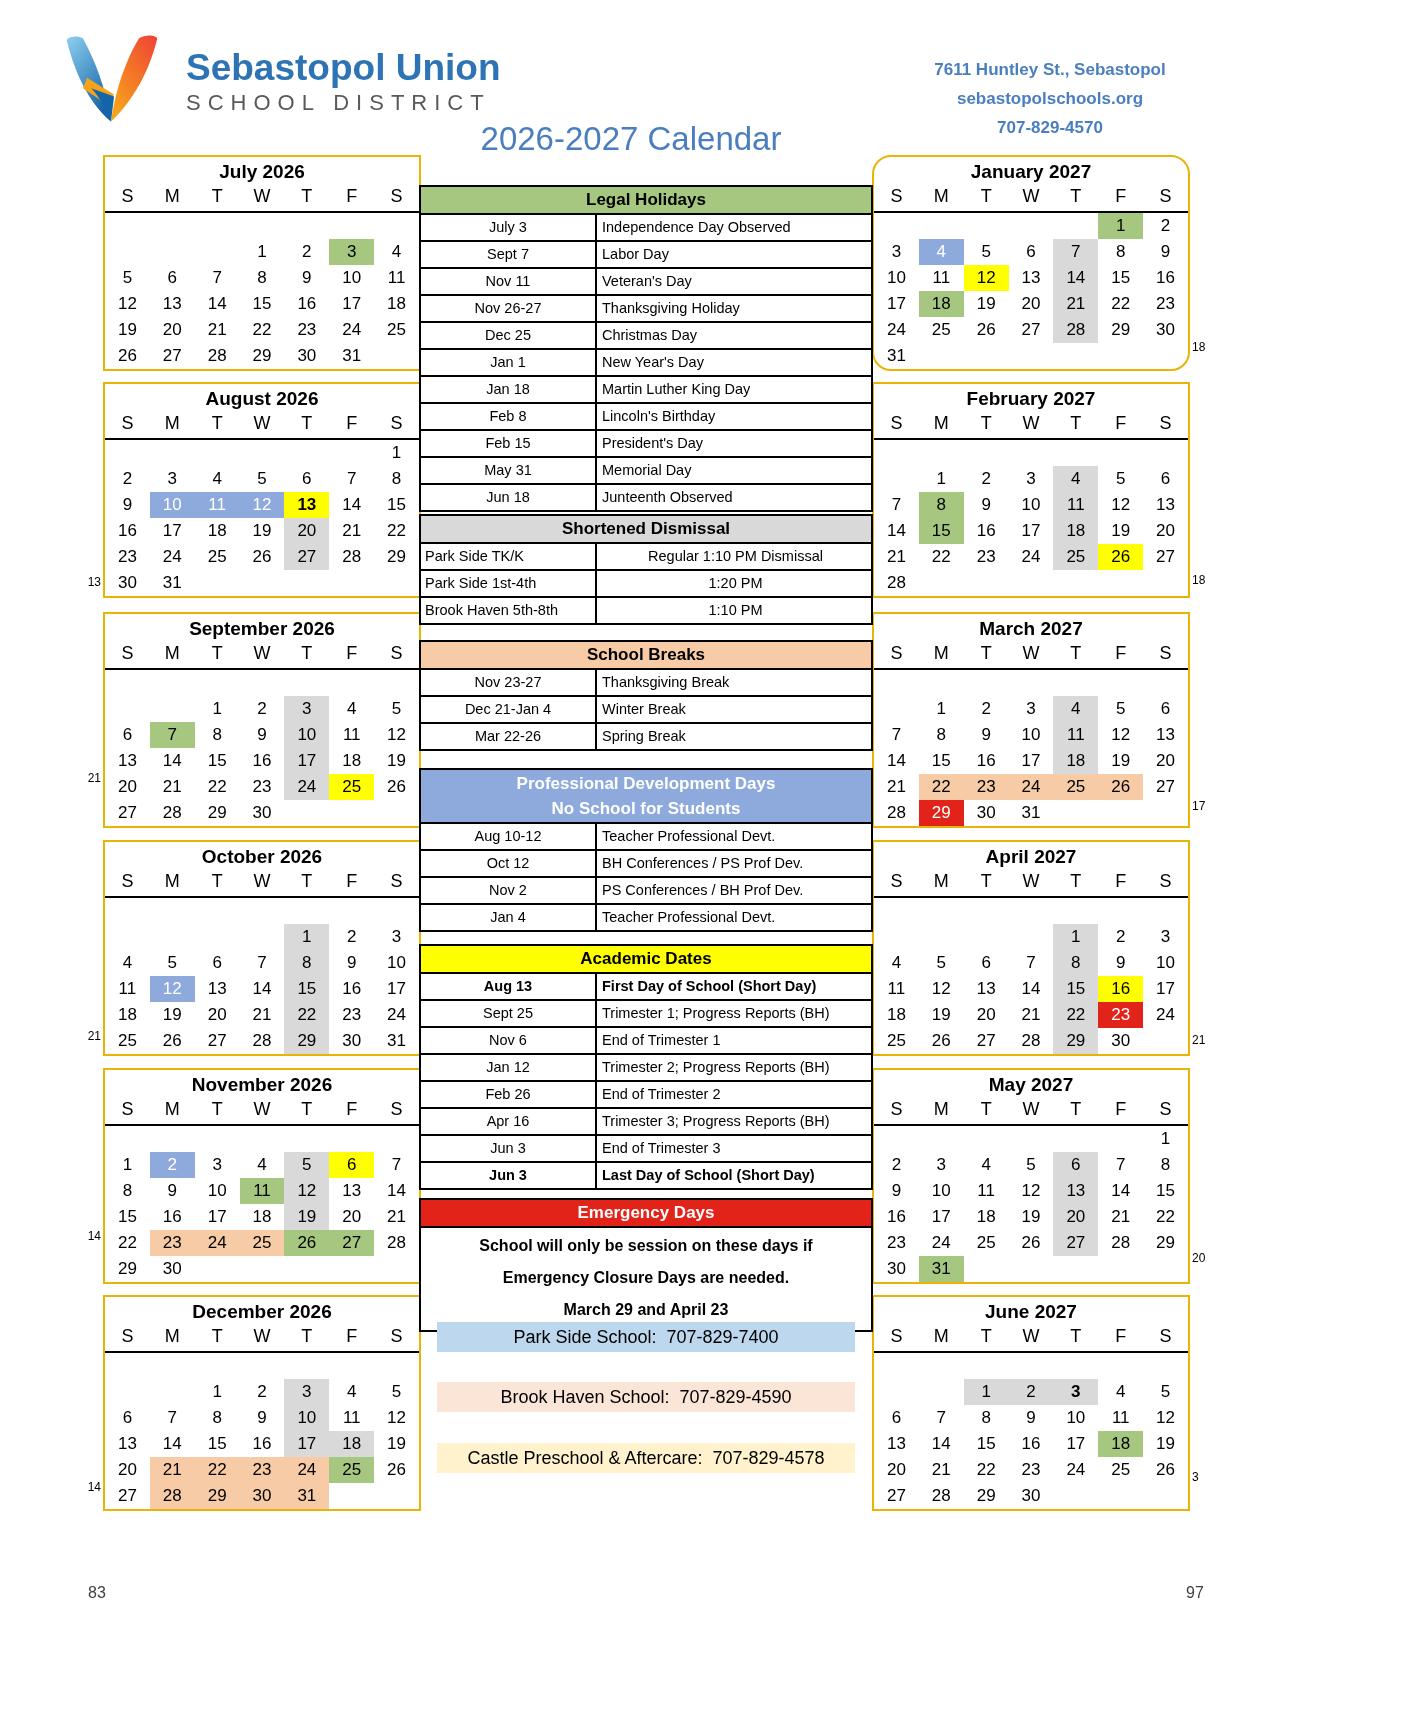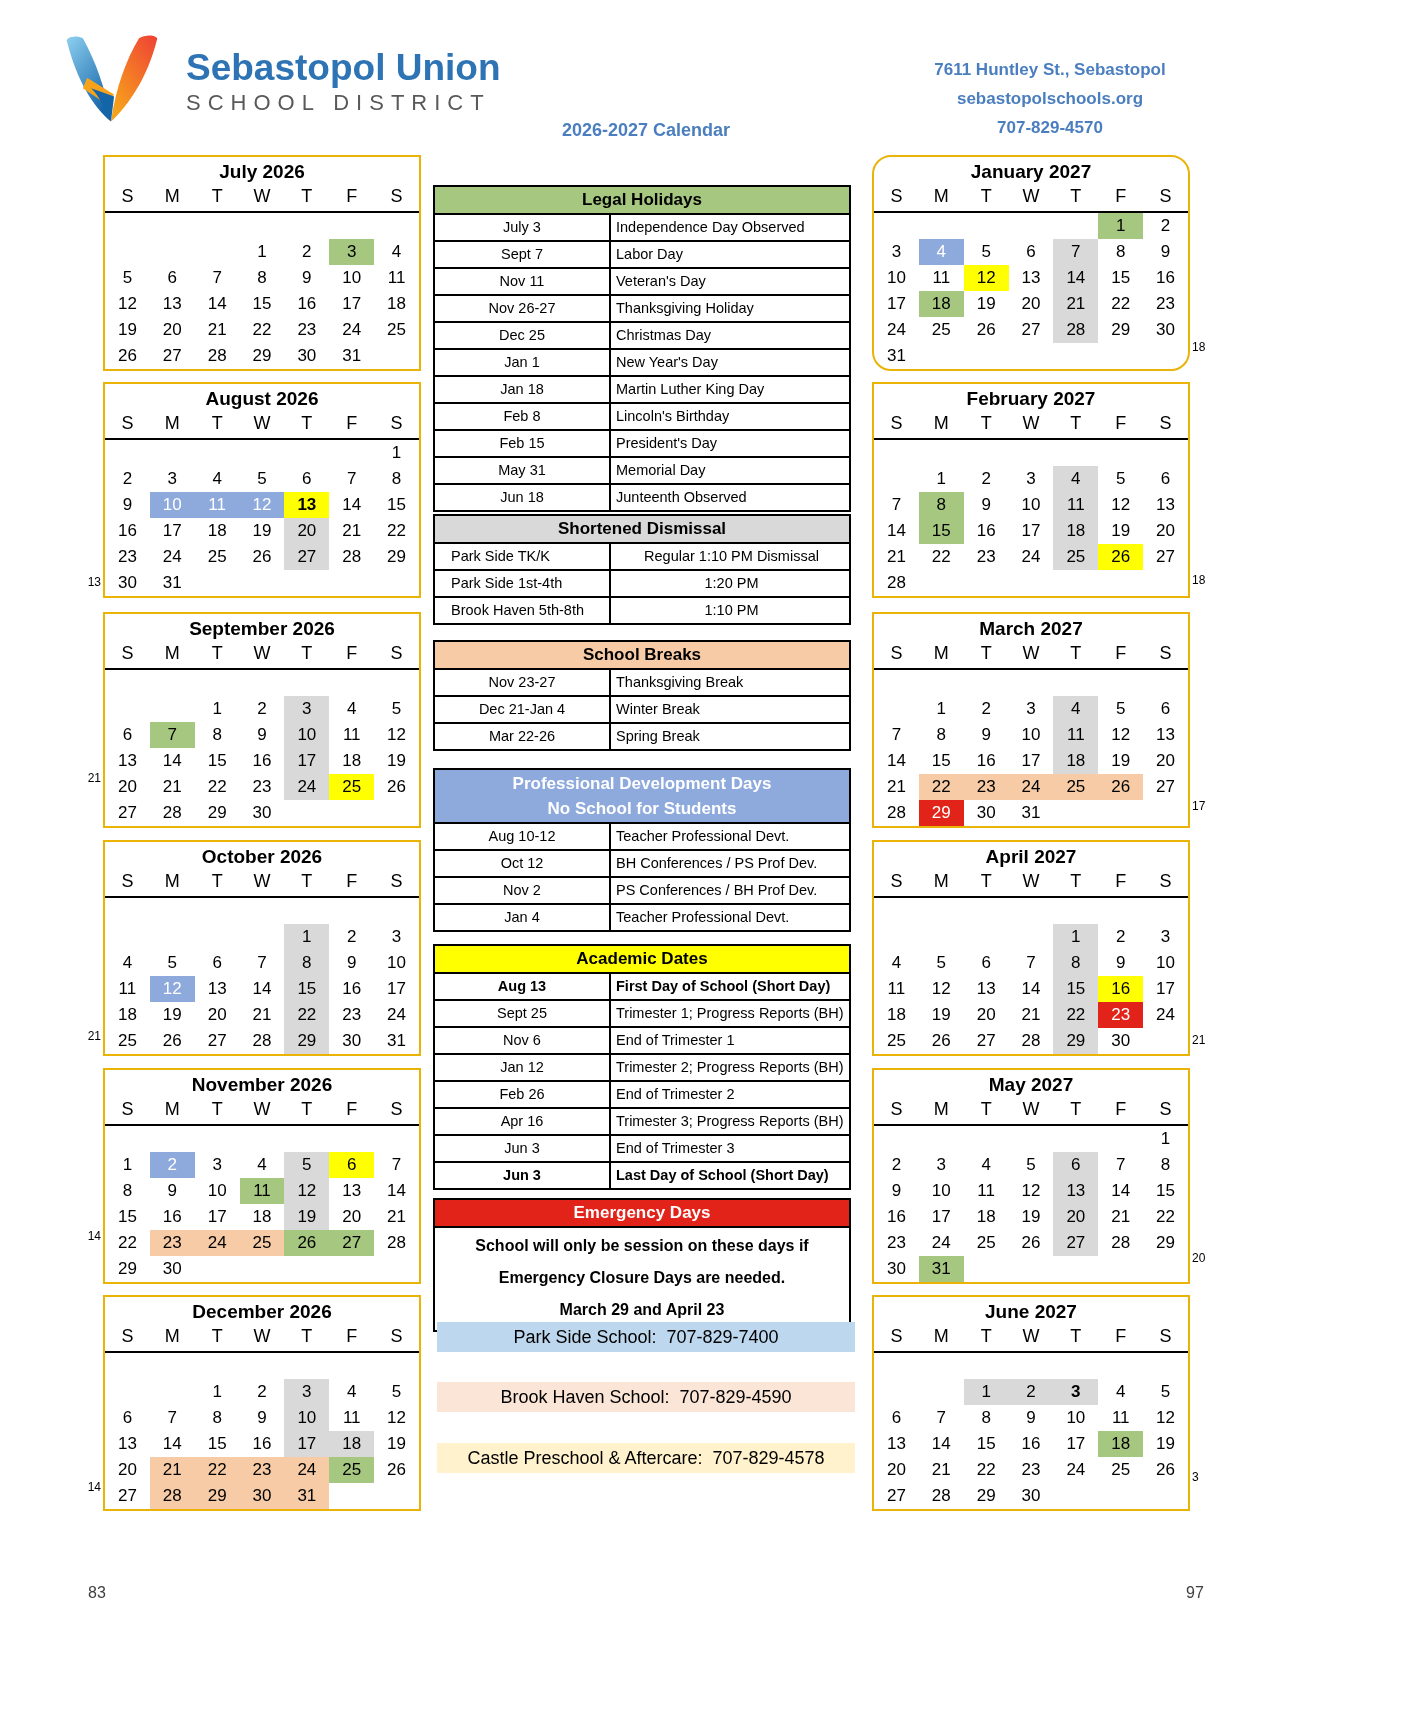--- a/index.html
+++ b/index.html
@@ -6,22 +6,22 @@
   .page{position:relative;width:1406px;height:1728px;background:#fff;overflow:hidden;
         font-family:"Liberation Sans","DejaVu Sans",sans-serif;color:#000;}
 
   
   .logo{position:absolute;left:60px;top:34px;display:flex;align-items:center;gap:22px;}
   .logo-mark{width:104px;height:96px;flex:0 0 auto;}
   .logo-title{color:#2e74b5;font-size:37px;font-weight:bold;line-height:1.1;}
   .logo-sub{color:#595959;font-size:22px;letter-spacing:7px;margin-top:2px;}
   .contact-block{position:absolute;left:880px;top:56px;width:340px;text-align:center;
                  color:#4a7ebf;font-weight:bold;font-size:17px;line-height:1.7;}
-  .cal-title{position:absolute;left:437px;top:120px;width:418px;text-align:center;
-             color:#4a7ebf;font-size:18px;font-weight:bold;}
+  .cal-title{position:absolute;left:422px;top:120px;width:418px;text-align:center;
+             color:#4a7ebf;font-size:33px;font-weight:normal;}
 
   
   .month{position:absolute;width:318px;border:2px solid #eab308;background:#fff;box-sizing:border-box;}
   .month-title{text-align:center;font-weight:bold;font-size:19px;height:27px;line-height:29px;}
   .dow-row{display:grid;grid-template-columns:repeat(7,1fr);height:27px;line-height:25px;
            text-align:center;font-size:18px;border-bottom:2px solid #000;}
   .weeks{display:grid;grid-template-columns:repeat(7,1fr);grid-auto-rows:26px;
          text-align:center;font-size:17px;}
   .day{line-height:26px;}
   .day.bold{font-weight:bold;}
@@ -30,35 +30,35 @@
   .hl-academic{background:var(--academic-yellow);}
   .hl-shortened{background:var(--shortened-gray);}
   .hl-break{background:var(--break-tan);}
   .hl-emergency{background:var(--emergency-red);color:#fff;}
   .day-count{position:absolute;font-size:12px;line-height:12px;color:#000;}
   .day-count.cleft{right:100%;margin-right:4px;text-align:right;}
   .day-count.cright{left:100%;margin-left:4px;text-align:left;}
   .total-count{position:absolute;font-size:16px;color:#404040;}
 
   
-  .mid{position:absolute;left:433px;width:418px;border:2px solid #000;background:#fff;box-sizing:border-box;}
+  .mid{position:absolute;left:419px;width:454px;border:2px solid #000;background:#fff;box-sizing:border-box;}
   .mid-header{text-align:center;font-weight:bold;font-size:17px;line-height:26px;min-height:26px;}
   .mid-header.two-line{line-height:25px;padding:1px 0;}
   .th-green{background:var(--holiday-green);}
   .th-gray{background:var(--shortened-gray);}
   .th-tan{background:var(--break-tan);}
   .th-blue{background:var(--profdev-blue);color:#fff;}
   .th-yellow{background:var(--academic-yellow);}
   .th-red{background:var(--emergency-red);color:#fff;}
   .mid-row{display:grid;grid-template-columns:176px 1fr;border-top:2px solid #000;font-size:14.5px;}
   .mid-row.bold{font-weight:bold;}
   .cell-date{text-align:center;line-height:25px;border-right:2px solid #000;padding:0 2px;}
   .cell-desc{text-align:left;line-height:25px;padding:0 2px 0 5px;white-space:nowrap;overflow:hidden;}
   .cell-desc.centered{text-align:center;}
-  .cell-date.left{text-align:left;padding-left:16px;}
+  .cell-date.left{text-align:left;padding-left:4px;}
   .emergency-body{font-weight:bold;font-size:16px;text-align:center;line-height:32px;
                   padding:2px 6px 4px 6px;border-top:2px solid #000;}
   .contact-bar{position:absolute;left:437px;width:418px;height:30px;line-height:30px;
                text-align:center;font-size:18px;white-space:pre;}
 </style>
 </head>
 <body>
 
 <div class="page">
 

